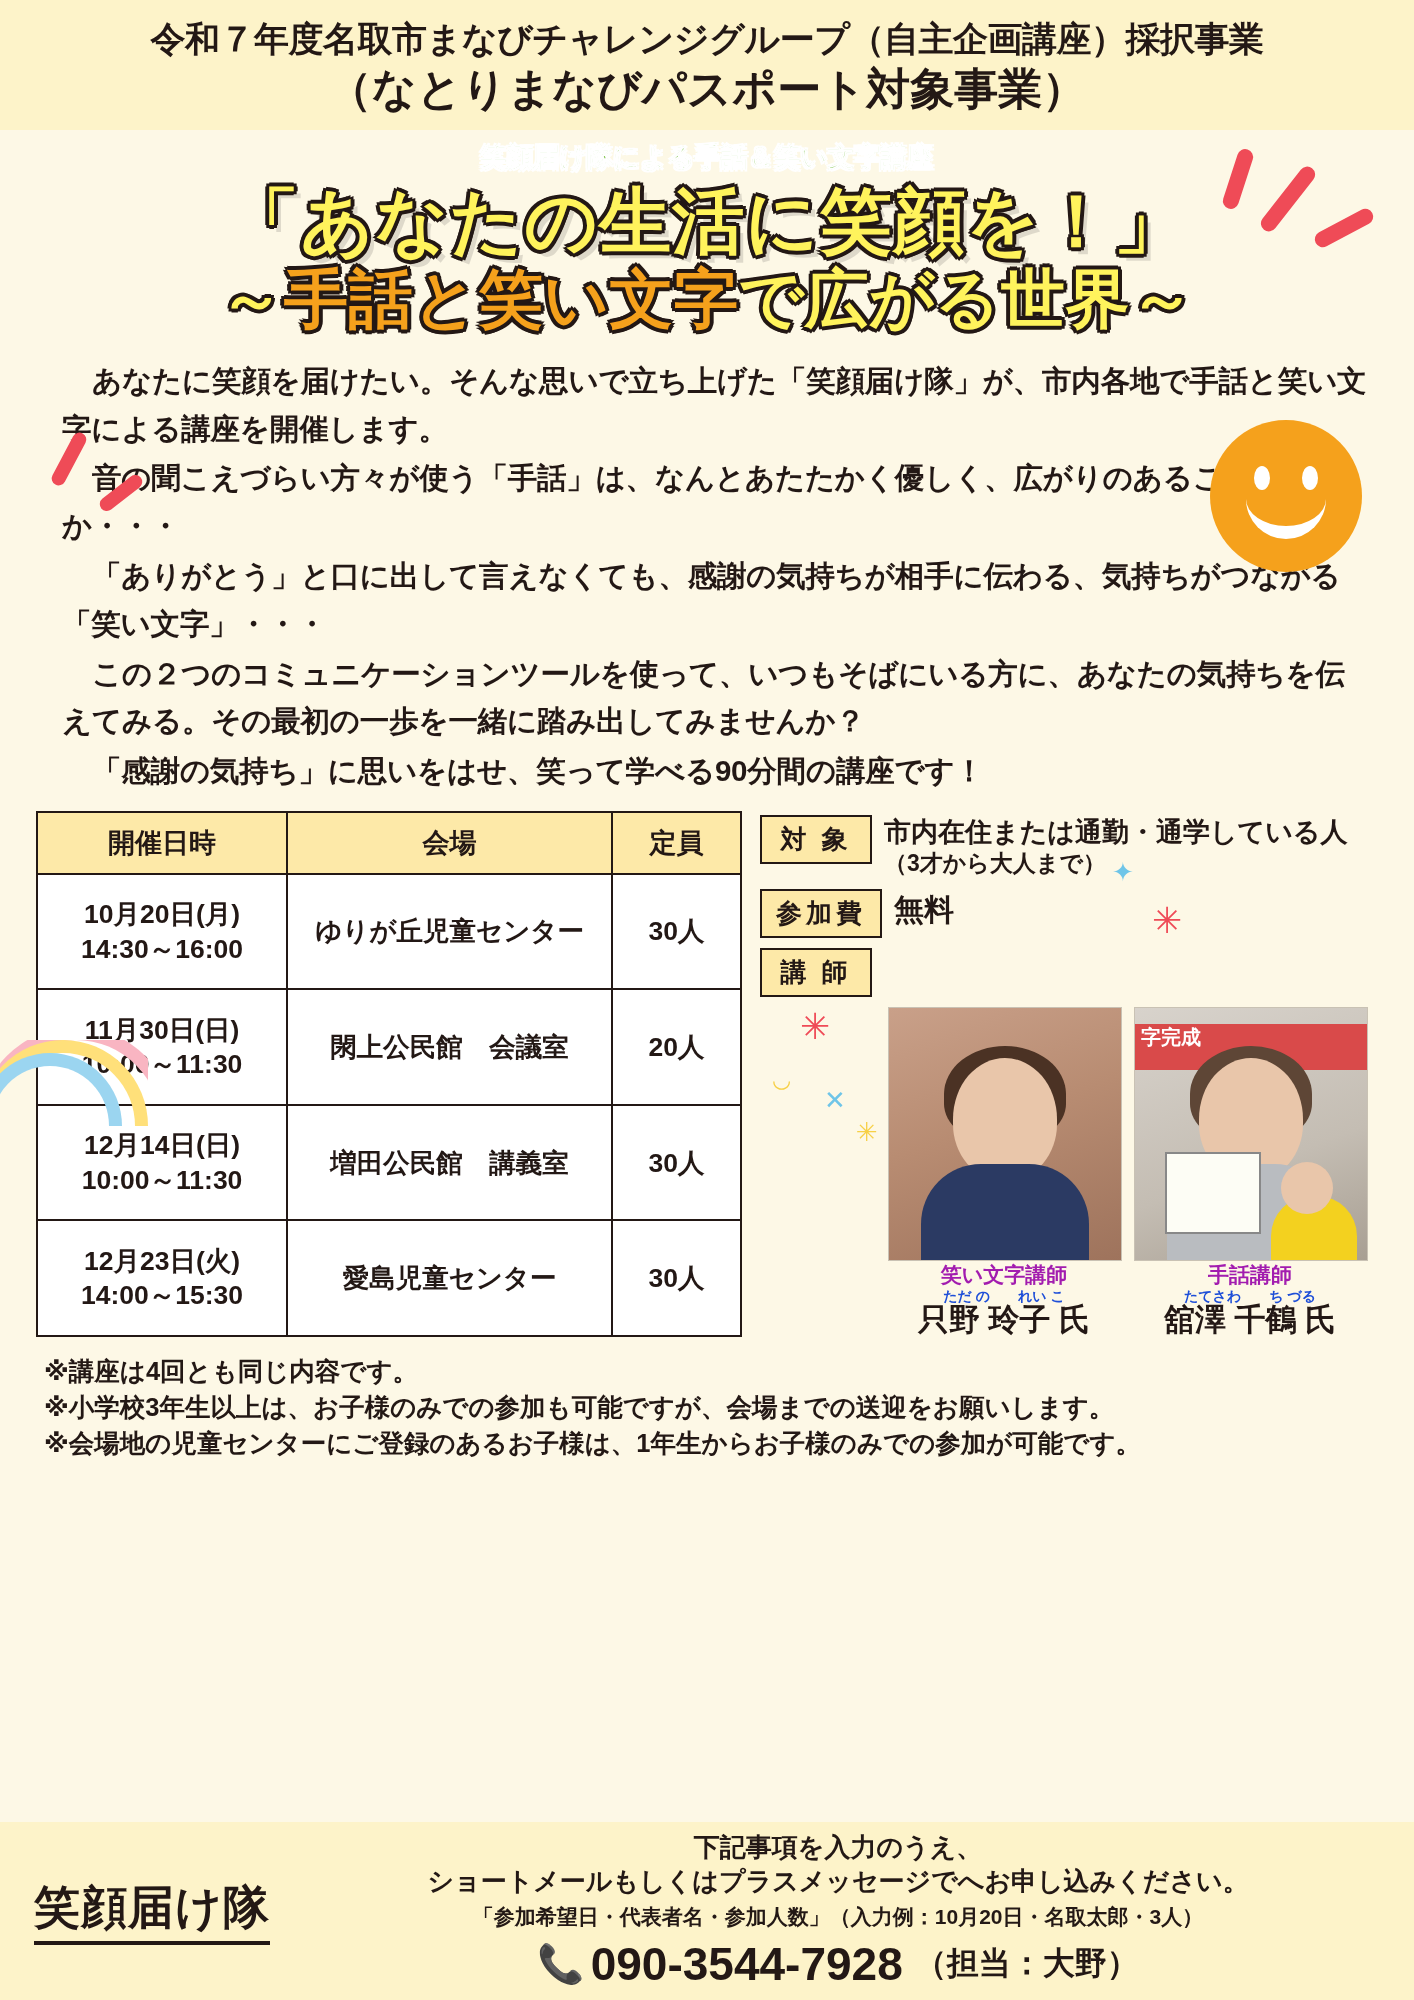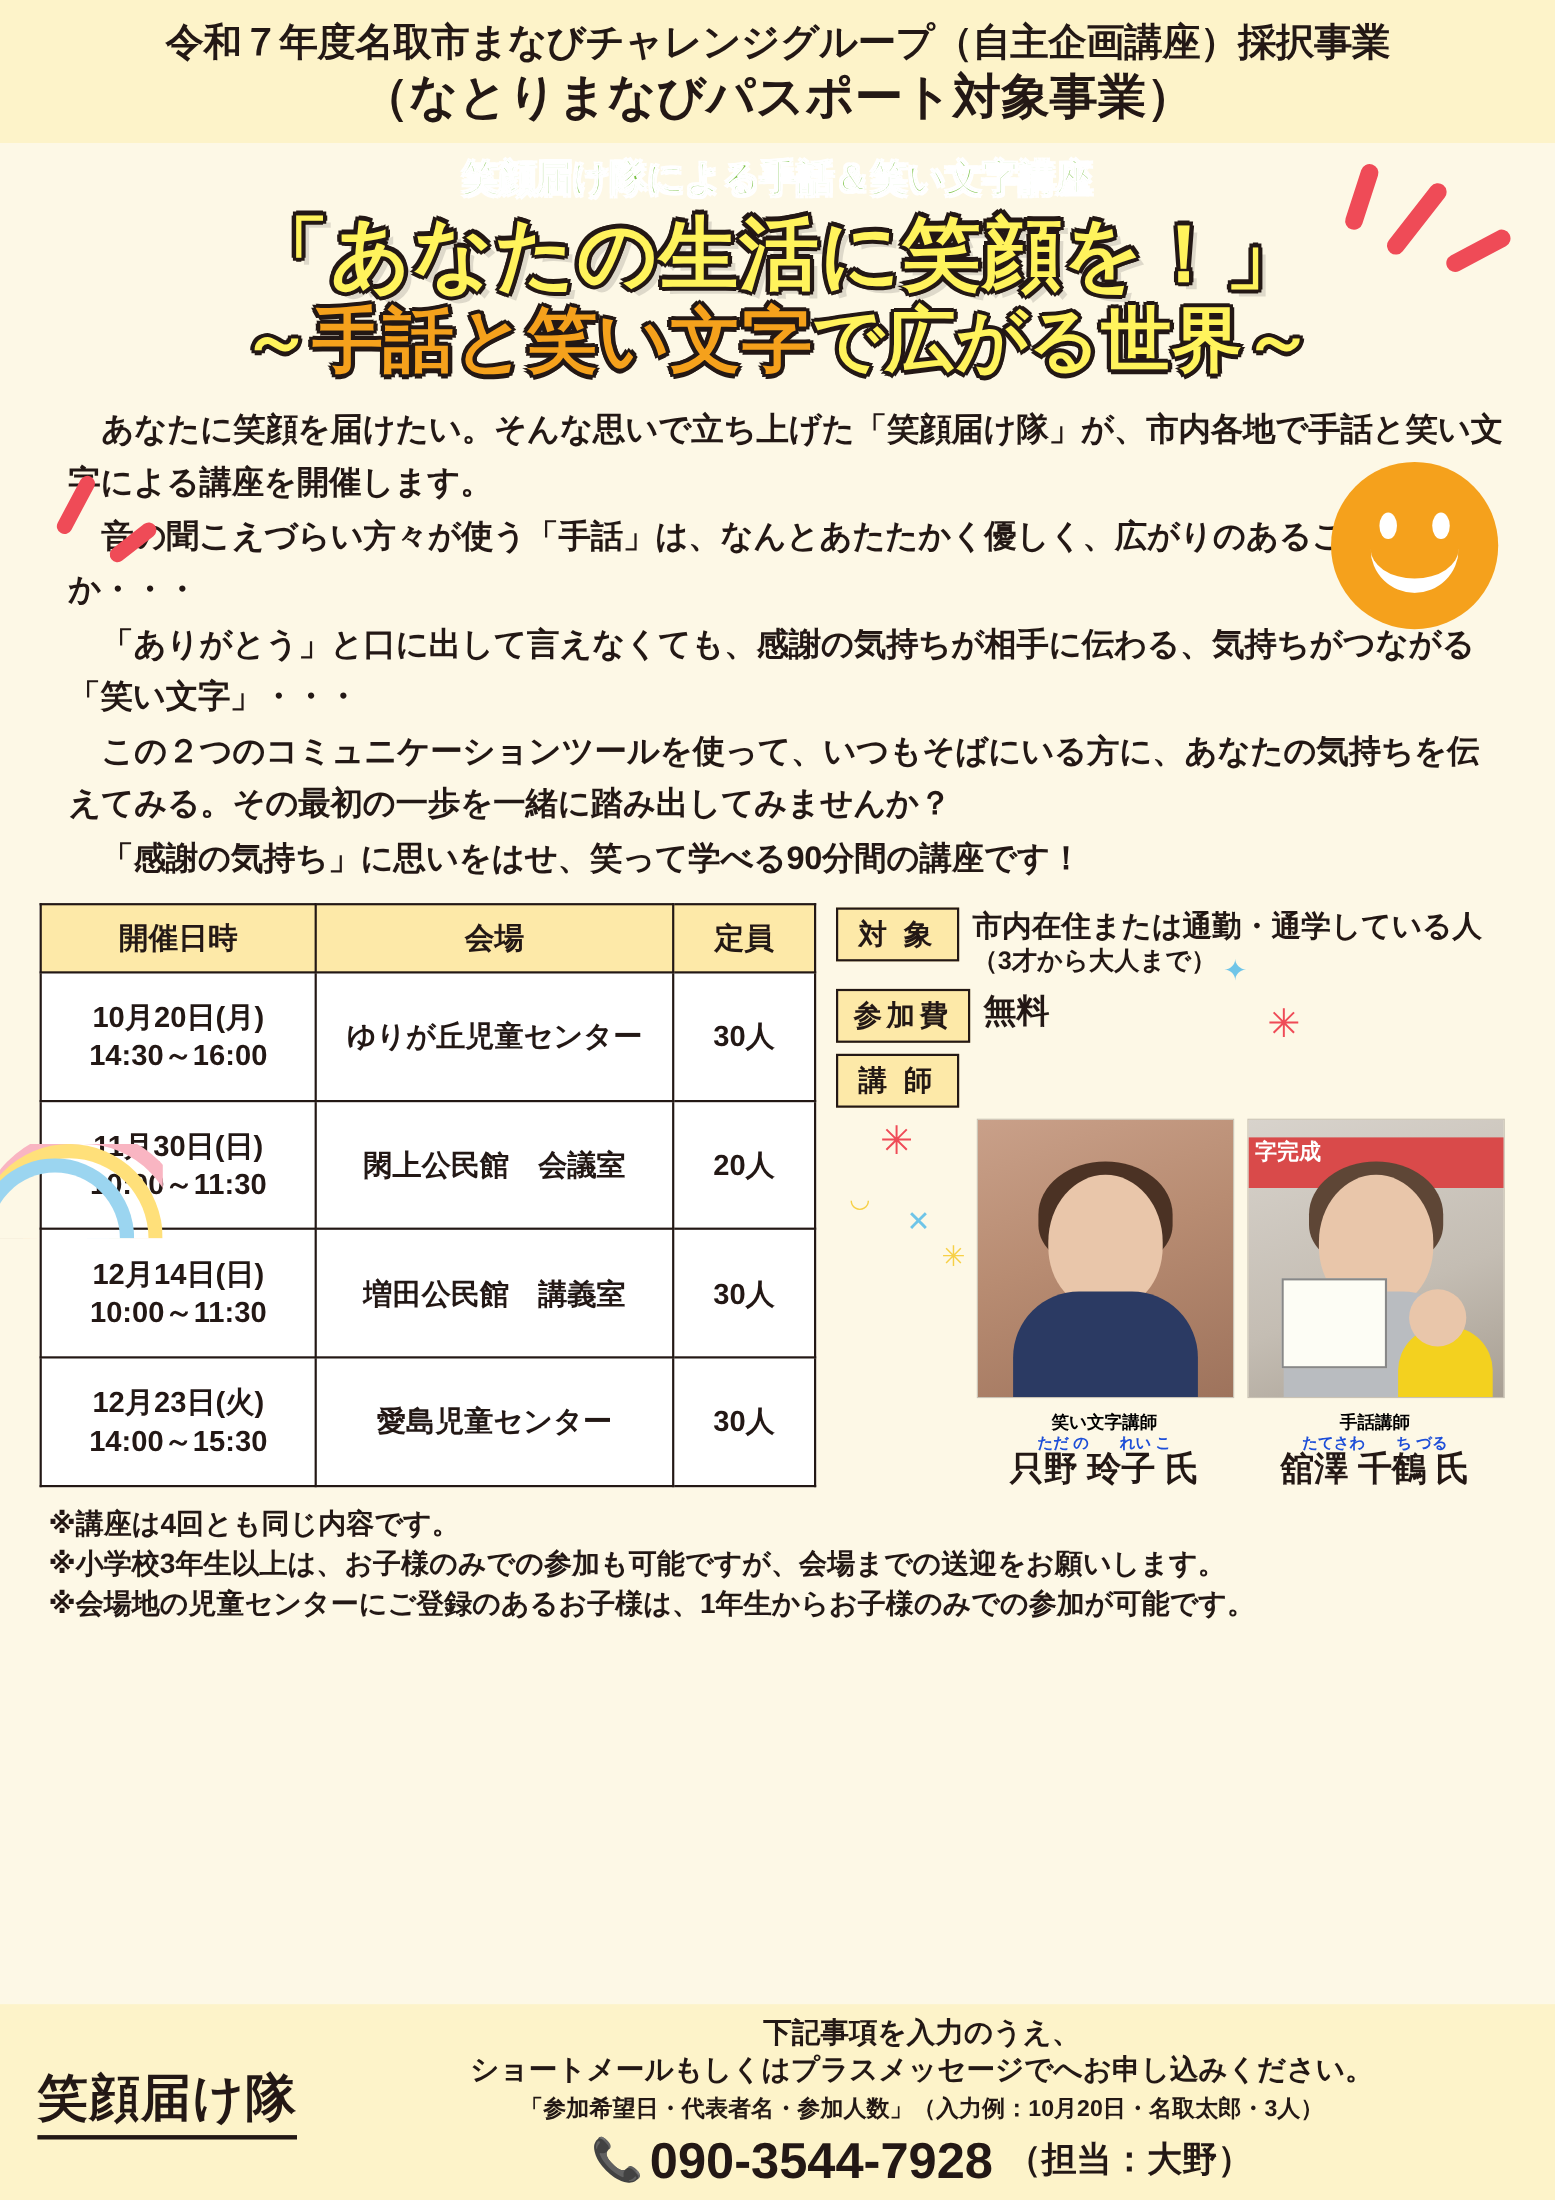--- a/index.html
+++ b/index.html
@@ -45,21 +45,21 @@
     color: #231815;
   }
 
   
   .title-block {
     position: relative;
     padding: 10px 0 4px 0;
     text-align: center;
   }
   .subtitle {
-    font-size: 33px;
+    font-size: 26px;
     font-weight: bold;
     color: #7ac143;
     -webkit-text-stroke: 1px #ffffff;
     text-shadow:
       2px 2px 0 #fff, -2px 2px 0 #fff, 2px -2px 0 #fff, -2px -2px 0 #fff;
     margin-bottom: 6px;
     letter-spacing: 0.5px;
   }
   .main-title {
     font-size: 72px;
@@ -302,24 +302,24 @@
   }
   .ph-yellow {
     position: absolute;
     right: 10px; bottom: 0;
     width: 86px; height: 64px;
     background: #f3d11f;
     border-radius: 40px 40px 0 0;
   }
   .teacher-role {
     text-align: center;
-    font-size: 16px;
-    font-weight: bold;
-    margin-top: 12px;
-    color: #000000;
+    font-size: 21px;
+    font-weight: bold;
+    margin-top: 0;
+    color: #a21caf;
   }
   .teacher-name {
     text-align: center;
     font-size: 31px;
     font-weight: bold;
     color: #231815;
     line-height: 1.1;
   }
   .teacher-ruby {
     text-align: center;

